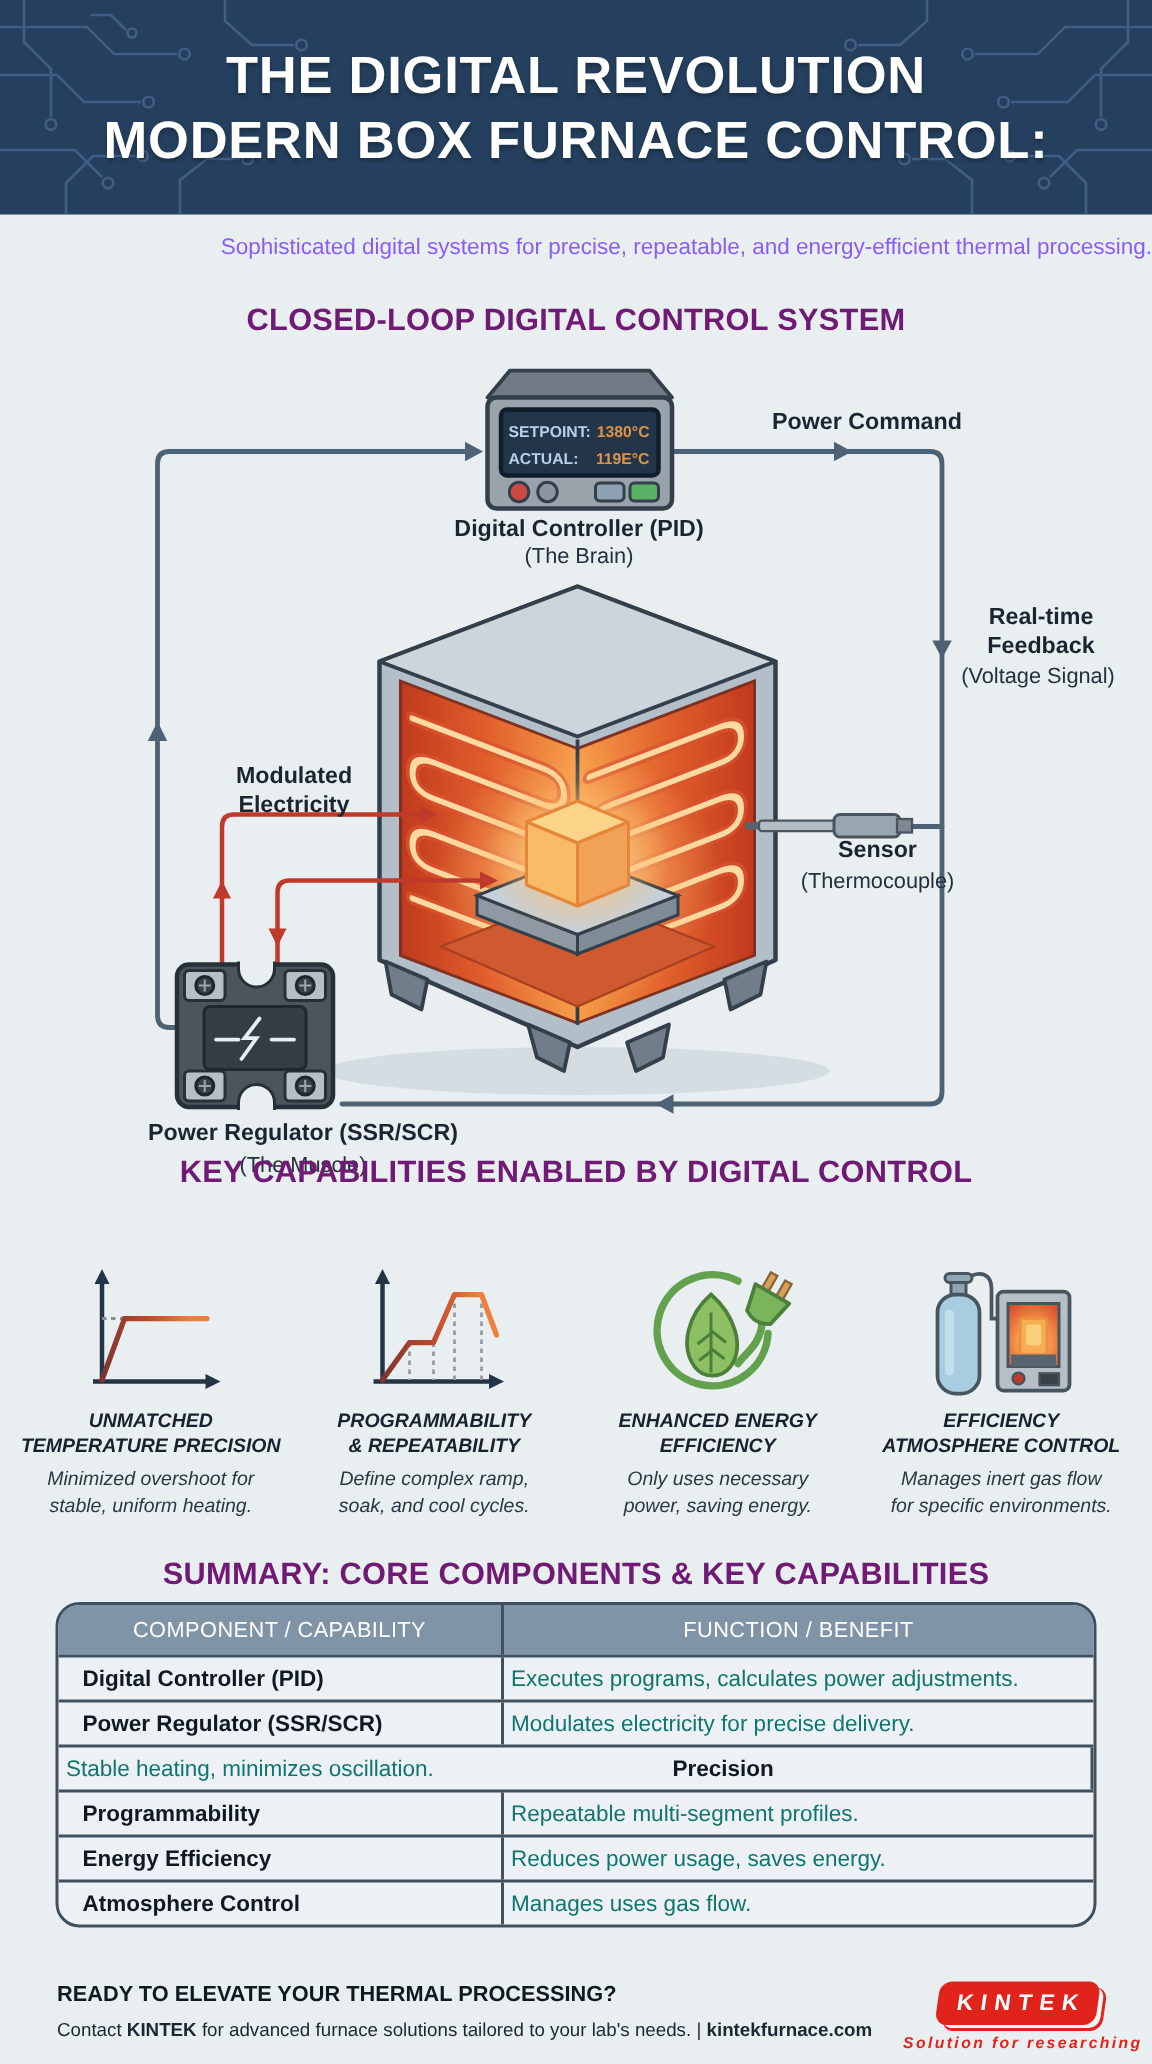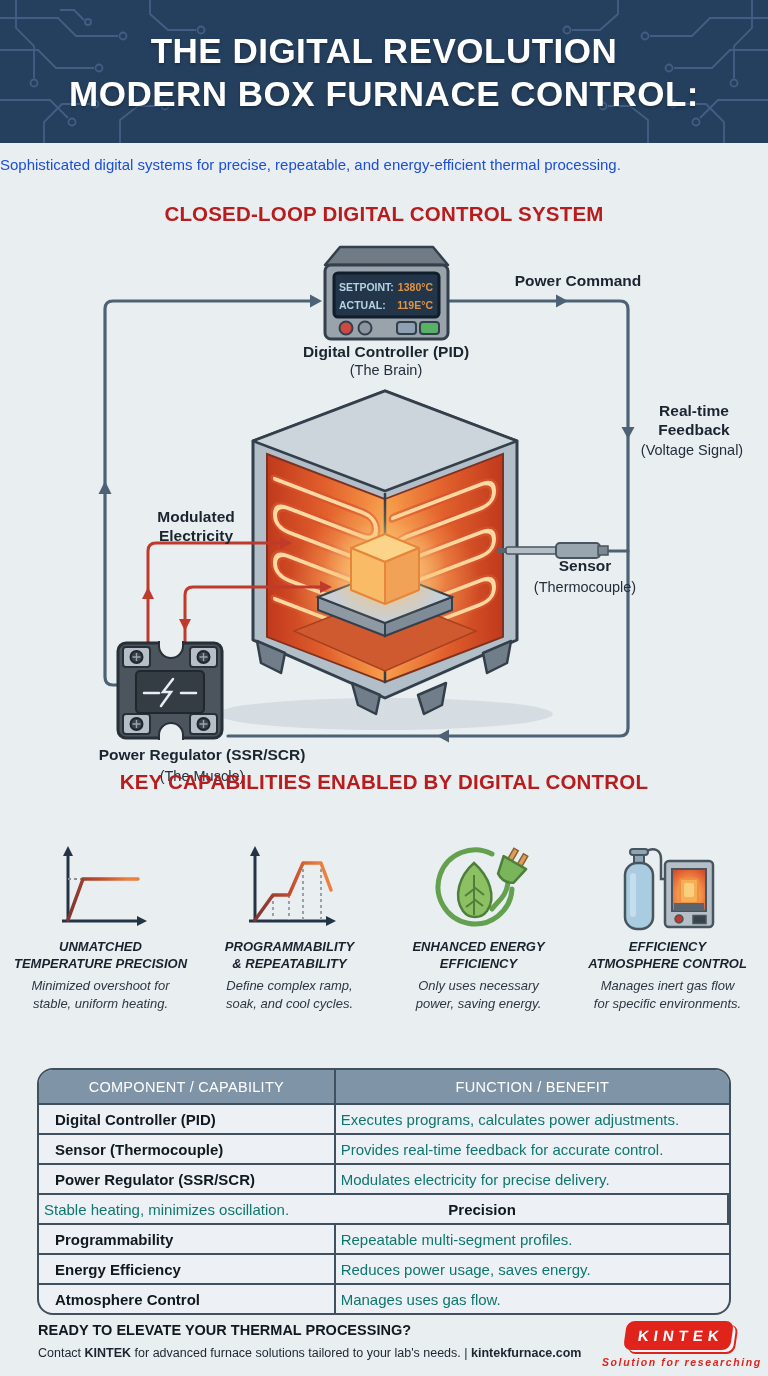--- a/index.html
+++ b/index.html
@@ -4,23 +4,23 @@
 <style>
   html,body{margin:0;padding:0;background:#cfd6da;}
   .page{position:relative;width:768px;height:1376px;background:#e9eef1;overflow:hidden;
         font-family:"Liberation Sans",sans-serif;color:#1b2530;}
   
   .hero{position:absolute;top:0;left:0;width:768px;height:143px;background:#25405e;}
   .hero svg{position:absolute;top:0;left:0;}
   .hero-title{position:absolute;top:29px;left:0;width:100%;text-align:center;color:#ffffff;
               font-weight:bold;font-size:35px;line-height:43px;letter-spacing:.5px;
               text-shadow:0 2px 3px rgba(0,0,0,.28);}
-  .subtitle{position:absolute;top:156px;left:0;width:100%;text-align:left;font-size:15px;color:#1d4ed8;}
+  .subtitle{position:absolute;top:156px;left:0;width:100%;text-align:right;font-size:15px;color:#8b5cf6;}
   .sec-h{position:absolute;left:0;width:100%;margin:0;text-align:center;font-weight:bold;
-         font-size:20.5px;color:#b91c1c;letter-spacing:.2px;}
+         font-size:20.5px;color:#701a75;letter-spacing:.2px;}
   #h-diagram{top:202px;} #h-caps{top:770px;} #h-summary{top:1038px;}
   .diagram{position:absolute;top:233px;left:0;}
   .svgt{fill:#1b2530;font-size:15.5px;font-weight:bold;}
   .svgs{fill:#242f3b;font-size:14.5px;font-weight:normal;}
   
   .caps{position:absolute;top:842px;left:6px;width:756px;display:flex;}
   .cap{flex:1;text-align:center;padding:0 6px;font-style:italic;}
   .cap-icon{height:94px;display:flex;align-items:center;justify-content:center;}
   .cap-title{margin-top:2px;font-weight:bold;font-size:13px;line-height:17px;color:#18222c;}
   .cap-desc{margin-top:5px;font-size:13px;line-height:17.5px;color:#2c3742;}
@@ -345,33 +345,30 @@
         <div>EFFICIENCY</div>
           <div>ATMOSPHERE CONTROL</div>
       </div>
       <div class="cap-desc">
         <div>Manages inert gas flow</div>
           <div>for specific environments.</div>
       </div>
     </div>
   </div>
 
+  <h2 class="sec-h" id="h-summary">SUMMARY: CORE COMPONENTS &amp; KEY CAPABILITIES</h2>
 
   <div class="tbl">
     <div class="trow th">
       <div class="cell c1">COMPONENT / CAPABILITY</div>
       <div class="cell c2">FUNCTION / BENEFIT</div>
     </div>
     <div class="trow">
       <div class="cell c1">Digital Controller (PID)</div>
       <div class="cell c2">Executes programs, calculates power adjustments.</div>
-    </div>
-    <div class="trow">
-      <div class="cell c1">Sensor (Thermocouple)</div>
-      <div class="cell c2">Provides real-time feedback for accurate control.</div>
     </div>
     <div class="trow">
       <div class="cell c1">Power Regulator (SSR/SCR)</div>
       <div class="cell c2">Modulates electricity for precise delivery.</div>
     </div>
     <div class="trow">
       <div class="cell c2">Stable heating, minimizes oscillation.</div>
       <div class="cell c1">Precision</div>
     </div>
     <div class="trow">

